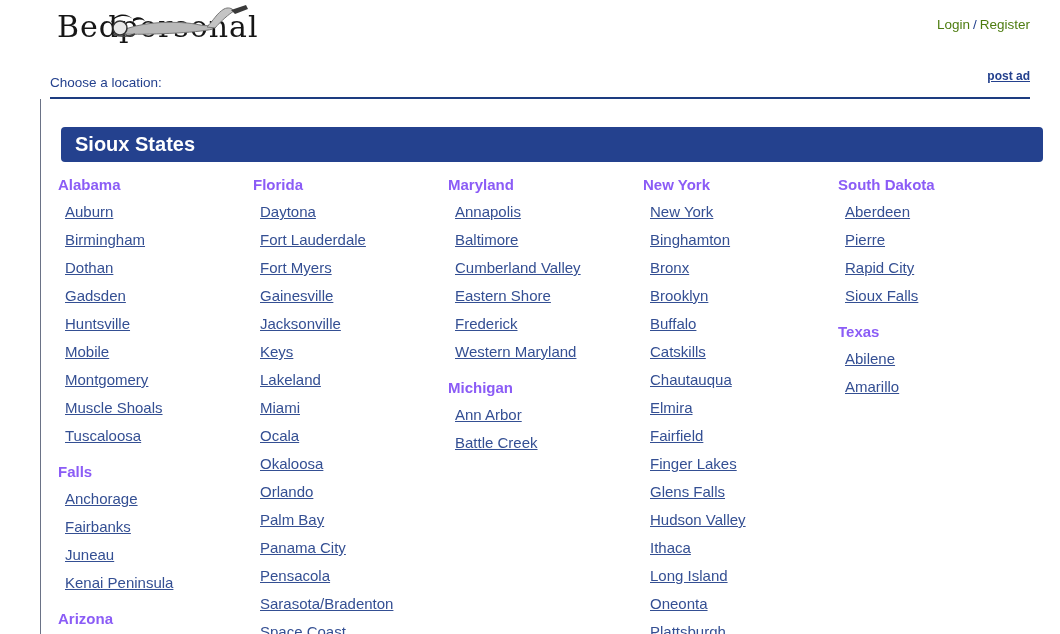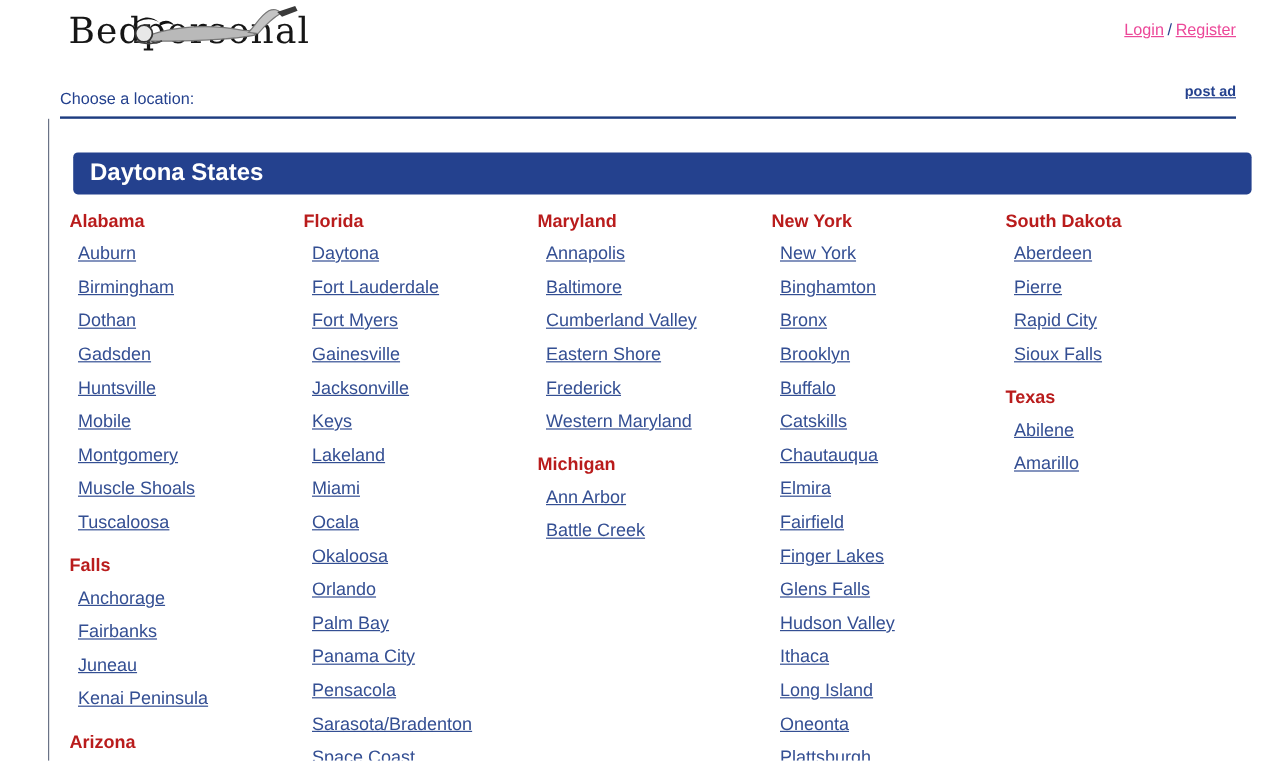--- a/index.html
+++ b/index.html
@@ -16,21 +16,21 @@
   .logo {
     position:absolute; left:57px; top:8px;
     font-family:"DejaVu Serif", serif;
     font-size:30px; color:#161616; letter-spacing:1px; line-height:38px;
   }
   .logo-figure { position:absolute; left:103px; top:1px; pointer-events:none; }
   .auth {
     position:absolute; right:30px; top:17px;
     font-size:13.5px; color:#24418e;
   }
-  .auth a { color:#ec4899; text-decoration:underline; }
+  .auth a { color:#4d7c0f; }
   .auth .sep { text-decoration:none; padding:0 3px; }
 
   
   .toolbar { position:relative; height:33px; }
   .choose {
     position:absolute; left:50px; top:11px;
     font-size:13.5px; font-weight:normal; color:#24418e;
   }
   .postad {
     position:absolute; right:30px; top:5px;
@@ -55,21 +55,21 @@
     background:#24418e; color:#ffffff;
     font-size:20px; font-weight:bold;
     padding:6px 14px; border-radius:4px;
   }
 
   
   .columns { display:flex; margin-left:17px; margin-top:13px; }
   .col { width:195px; flex:0 0 195px; }
   .group { margin-bottom:12px; }
   .state {
-    color:#b91c1c; font-weight:bold; font-size:15px;
+    color:#8b5cf6; font-weight:bold; font-size:15px;
     line-height:19px; margin-bottom:4px;
   }
   .city {
     display:block; width:max-content;
     color:#344f93; font-size:15px; line-height:28px;
     margin-left:7px; text-decoration:underline;
   }
 </style>
 </head>
 <body>
@@ -93,21 +93,21 @@
 </div>
 
 <div class="toolbar">
   <span class="choose">Choose a location:</span>
   <a class="postad">post ad</a>
 </div>
 
 <hr class="rule">
 
 <div class="main">
-  <div class="banner">Daytona States</div>
+  <div class="banner">Sioux States</div>
   <div class="columns">
       <div class="col">
         <div class="group">
           <div class="state">Alabama</div>
           <a class="city">Auburn</a>
           <a class="city">Birmingham</a>
           <a class="city">Dothan</a>
           <a class="city">Gadsden</a>
           <a class="city">Huntsville</a>
           <a class="city">Mobile</a>

